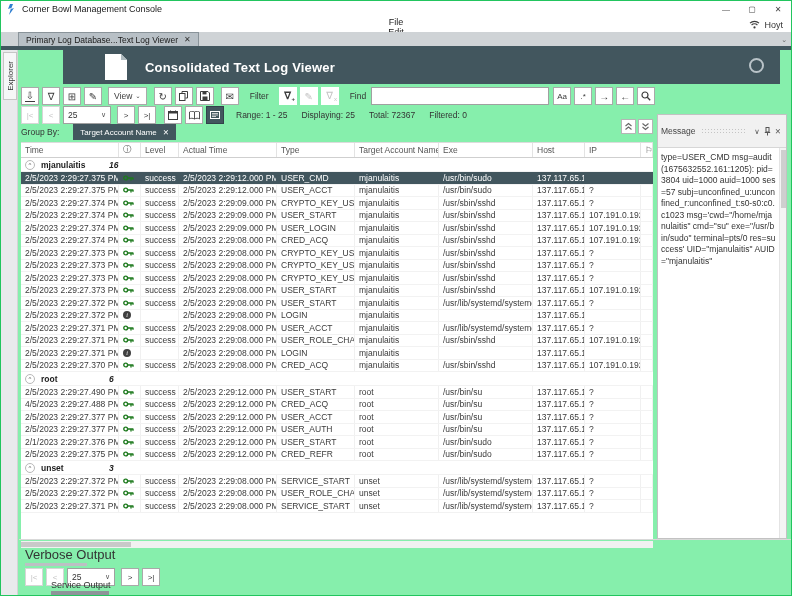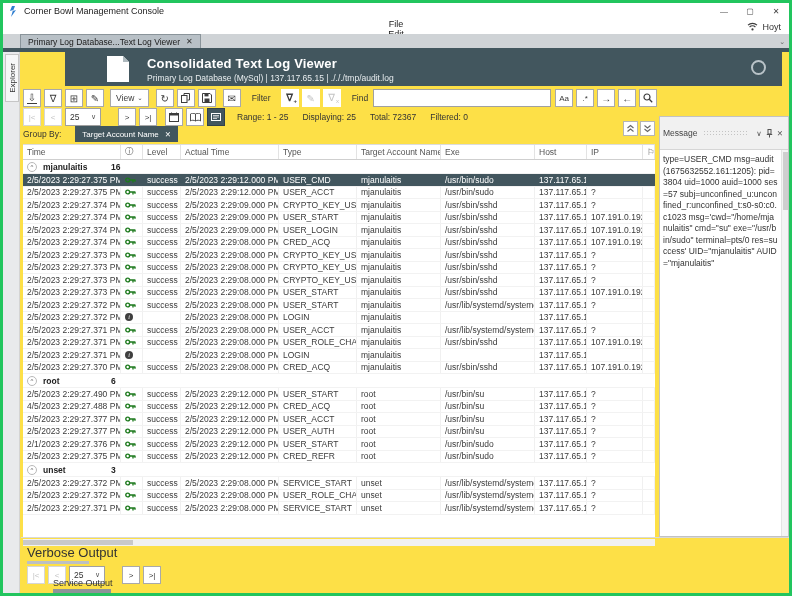--- a/index.html
+++ b/index.html
@@ -1,18 +1,18 @@
 <!DOCTYPE html>
 <html><head>
 <meta charset="utf-8">
 <style>
   * { box-sizing: border-box; margin: 0; padding: 0; }
   html,body { width:792px; height:596px; overflow:hidden; }
   body { font-family:"Liberation Sans", sans-serif; background:#fff; }
-  .window { position:relative; width:792px; height:596px; background:#fde047; border:3px solid #22c55e; overflow:hidden; }
+  .window { position:relative; width:792px; height:596px; background:#86efac; border:1px solid #22c55e; overflow:hidden; }
 
   
   .titlebar { position:absolute; top:0; left:0; right:0; height:16px; background:#fff; display:flex; align-items:center; font-size:9px; color:#222; }
   .app-icon { width:12px; height:12px; margin:0 4px 0 5px; display:flex; align-items:center; }
   .app-title { flex:1; }
   .win-controls { display:flex; height:16px; }
   .win-btn { width:26px; height:16px; display:flex; align-items:center; justify-content:center; font-size:8px; color:#444; }
   
   .menubar { position:absolute; top:16px; left:0; right:0; height:15px; background:#fff; display:flex; align-items:center; font-size:9px; color:#222;flex-direction:column; }
   .menu-item { padding:0 9px; }
@@ -42,21 +42,21 @@
   .toolbar2 { position:absolute; left:20px; top:105px; right:140px; height:18px; display:flex; align-items:center; font-size:8.5px; color:#333; }
   .tbtn { width:18px; height:18px; border:1px solid #a9a9a9; background:#fff; display:flex; align-items:center; justify-content:center; font-size:10px; color:#3c3c3c; margin-right:3px; flex:none; }
   .tbtn.wide { width:auto; padding:0 5px; font-size:8.5px; gap:3px; }
   .tbtn.disabled { color:#c3c3c3; border-color:#d6d6d6; }
   .tbtn.pressed { background:#42565e; border-color:#32424a; color:#fff; }
   .tbtn.noborder { border-color:transparent; }
   .tb-label { margin:0 5px 0 8px; }
   .combo { height:18px; border:1px solid #a0a0a0; background:#fff; display:flex; align-items:center; font-size:8.5px; color:#333; padding:0 4px; position:relative; }
   .combo .carat { margin-left:auto; font-size:7px; color:#555; padding-left:6px; }
   .filter-combo { width:150px; }
-  .page-combo { width:36px; margin-right:17px; }
+  .page-combo { width:48px; margin-right:6px; }
   .find-input { width:178px; height:18px; border:1px solid #a0a0a0; font-size:9px; padding:0 3px; font-family:"Liberation Sans",sans-serif; margin-right:4px; }
   .stat { margin-right:14px; white-space:nowrap; }
   .glyph-stack { position:relative; display:inline-block; line-height:1; }
   .glyph-sub { position:absolute; font-size:6px; right:-4px; bottom:-1px; }
   .export-glyph { border-bottom:1.5px solid #3c3c3c; line-height:9px; padding:0 1px 1px 1px; }
 
   
   .groupby-row { position:absolute; left:20px; top:122px; width:632px; height:18px; display:flex; align-items:center; font-size:8.5px; color:#333; }
   .gb-chip { margin-left:14px; height:16px; background:#42565e; color:#fff; display:flex; align-items:center; gap:6px; padding:0 7px; font-size:8px; }
   .gb-chip .chip-close { font-size:7.5px; }
@@ -68,21 +68,21 @@
   .thead, .tr, .group-row { display:grid; grid-template-columns:98px 22px 38px 98px 78px 84px 94px 52px 56px 1fr; }
   .thead { height:15px; border-bottom:1px solid #cfcfcf; color:#555; }
   .th { display:flex; align-items:center; padding-left:4px; border-right:1px solid #e3e3e3; overflow:hidden; white-space:nowrap;text-align:center; }
   .tr { height:12.5px; border-bottom:1px solid #f2f2f2; }
   .td { display:flex; align-items:center; padding-left:4px; border-right:1px solid #f0f0f0; overflow:hidden; white-space:nowrap; }
   .tr.selected { background:#42565e; color:#fff; }
   .tr.selected .td { border-right-color:transparent; }
   .group-row { display:block; height:14px; position:relative; border-bottom:1px solid #f2f2f2; }
   .gchev { position:absolute; left:4px; top:1.5px; width:10px; height:10px; border:1px solid #b9b9b9; border-radius:50%; font-size:6px; color:#555; display:flex; align-items:center; justify-content:center; background:#fff; }
   .gname { position:absolute; left:20px; top:0; line-height:14px; font-weight:bold; color:#222; }
-  .gcount { position:absolute; left:88px; top:0; line-height:14px; font-weight:bold; color:#222; }
+  .gcount { position:absolute; left:88px; top:0; line-height:14px; font-weight:bold; color:#222;font-style:italic; }
   .info-dot { width:8px; height:8px; border-radius:50%; background:#3f3f3f; color:#fff; font-size:6px; font-style:italic; display:flex; align-items:center; justify-content:center; font-family:"Liberation Serif",serif; }
 
   
   .msg-panel { position:absolute; left:656px; top:113px; width:130px; bottom:56px; border:1px solid #c2c2c2; background:#fff; display:flex; flex-direction:column; }
   .msg-header { height:16px; background:#f1f1f1; border-bottom:1px solid #d6d6d6; display:flex; align-items:center; font-size:8.5px; color:#444; padding:16px 3px; }
   .msg-grip { flex:1; height:6px; margin:0 5px; background-image:radial-gradient(#c4c4c4 .7px, transparent .7px); background-size:3px 3px; }
   .msg-hbtn { font-size:7.5px; color:#555; padding:0 2px; display:flex; align-items:center; }
   .msg-body-wrap { flex:1; display:flex; overflow:hidden; }
   .msg-body { flex:1; padding:4px 3px; font-size:8.5px; line-height:11.5px; color:#333; word-break:break-all; }
   .msg-scroll { width:7px; background:#f4f4f4; border-left:1px solid #e4e4e4; position:relative; }
@@ -155,21 +155,20 @@
 
   <div class="banner">
     <span class="doc-icon">
       <svg width="26" height="28" viewBox="0 0 26 28">
           <path d="M2 1 h16 l6 6 v20 h-22 z" fill="#fff"></path>
           <path d="M18 1 l6 6 h-6 z" fill="#aeb9be"></path>
         </svg>
     </span>
     <span class="banner-text">
       <div class="banner-title">Consolidated Text Log Viewer</div>
-      <div class="banner-sub">Primary Log Database (MySql) | 137.117.65.15 | ./././tmp/audit.log</div>
     </span>
     <span class="spinner"></span>
   </div>
 
   <div class="toolbar1">
     <span class="tbtn">
         <span class="export-glyph">⇩</span>
       </span>
     <span class="tbtn">∇</span>
     <span class="tbtn">⊞</span>

